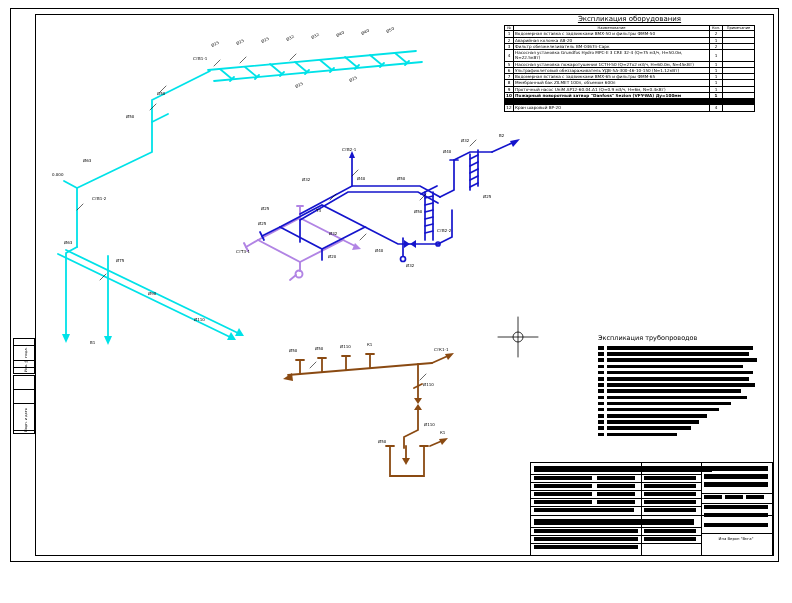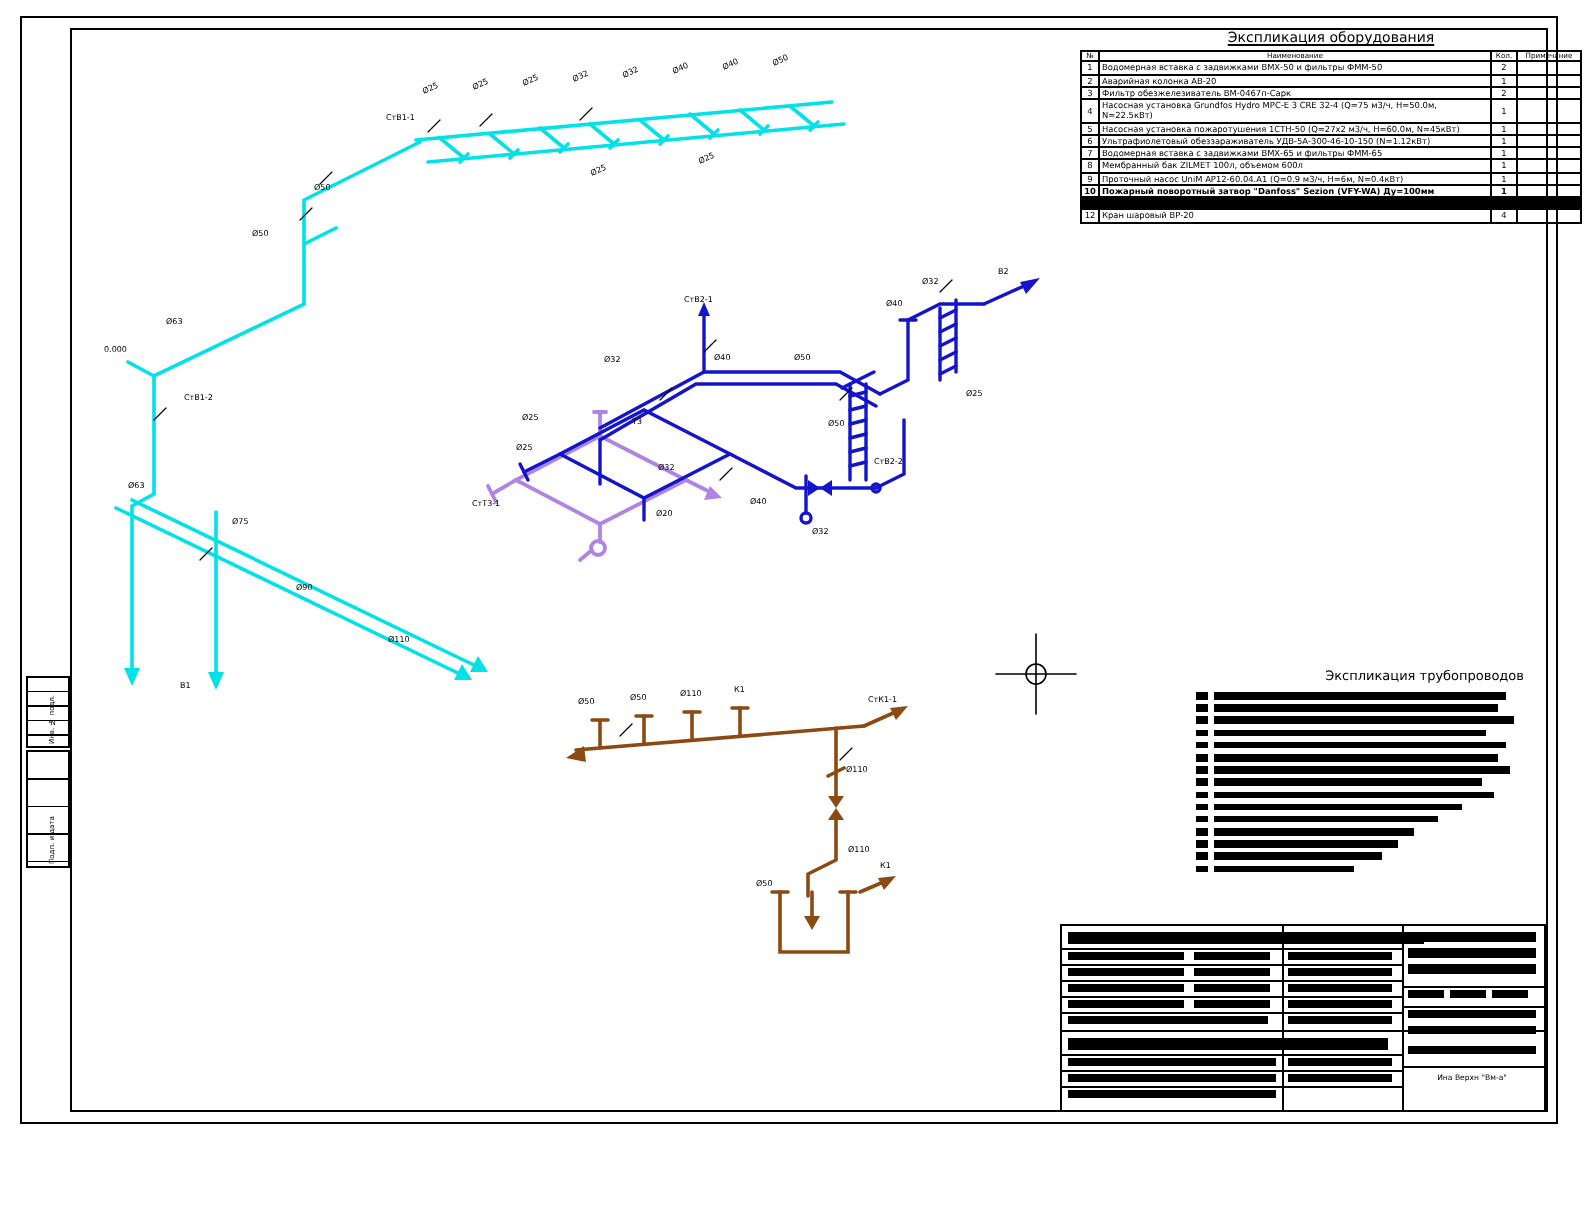--- a/index.html
+++ b/index.html
@@ -4,34 +4,34 @@
 <style>
   html,body{margin:0;padding:0;background:#fff;}
   body{font-family:"DejaVu Sans",sans-serif;}
   .sheet{position:relative;width:792px;height:603px;background:#fff;overflow:hidden;}
   .frame-outer{position:absolute;left:10px;top:8px;width:767px;height:552px;border:1px solid #000;}
   .frame-inner{position:absolute;left:35px;top:14px;width:737px;height:540px;border:1.6px solid #000;}
   svg.drawing{position:absolute;left:0;top:0;width:792px;height:603px;}
   svg text{font-family:"DejaVu Sans",sans-serif;}
 
   
-  .eq-wrap{position:absolute;left:528px;top:15px;width:251px;padding-left:12px;}
+  .eq-wrap{position:absolute;left:492px;top:15px;width:251px;padding-left:12px;}
   .eq-title{font-size:7px;text-align:center;text-decoration:underline;margin:0 0 2px 0;color:#000;}
   .eq-wrap table{width:100%;border-collapse:collapse;table-layout:fixed;}
   .eq-wrap th,.eq-wrap td{border:0.5px solid #000;font-size:4.2px;line-height:1.25;padding:0 1px;color:#000;overflow:hidden;}
   .eq-wrap th{font-size:3.6px;font-weight:normal;text-align:center;}
   .eq-wrap col.c1{width:9px;} .eq-wrap col.c2{width:auto;} .eq-wrap col.c3{width:13px;} .eq-wrap col.c4{width:32px;}
   .eq-wrap td:nth-child(1),.eq-wrap td:nth-child(3){text-align:center;}
   tr.bold{font-weight:bold;}
   tr.filled{background:#000;color:#000;}
   tr.filled td{color:#000;}
 
   
   .lg-wrap{position:absolute;left:598px;top:334px;width:164px;}
-  .lg-title{font-size:6.5px;text-align:right;margin:0 0 4px 0;white-space:nowrap;color:#000;}
+  .lg-title{font-size:6.5px;text-align:left;margin:0 0 4px 0;white-space:nowrap;color:#000;}
   .lg-row{display:flex;gap:3px;margin-bottom:2.6px;}
   .lg-bar{height:3.6px;background:#000;}
 
   
   .tb{position:absolute;left:530px;top:462px;width:241px;height:92px;border:1.6px solid #000;}
   .tb-vline{position:absolute;top:0;bottom:0;width:1px;background:#000;}
   .tb-hline{position:absolute;height:1px;background:#000;}
   .tb-bar{position:absolute;background:#000;}
   .tb-note{position:absolute;left:171px;top:74px;width:68px;font-size:3.8px;text-align:center;color:#000;line-height:1.2;}
 

